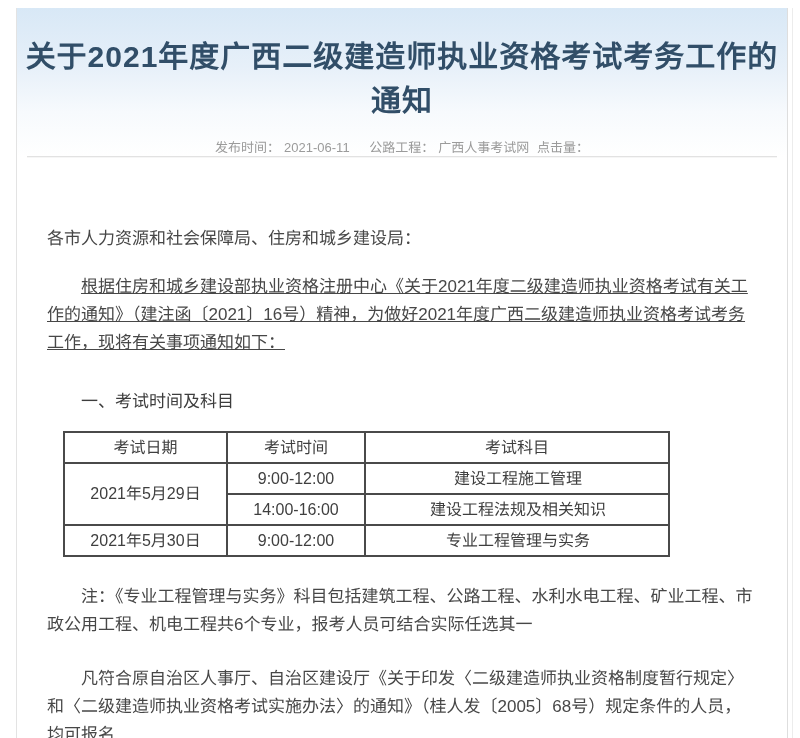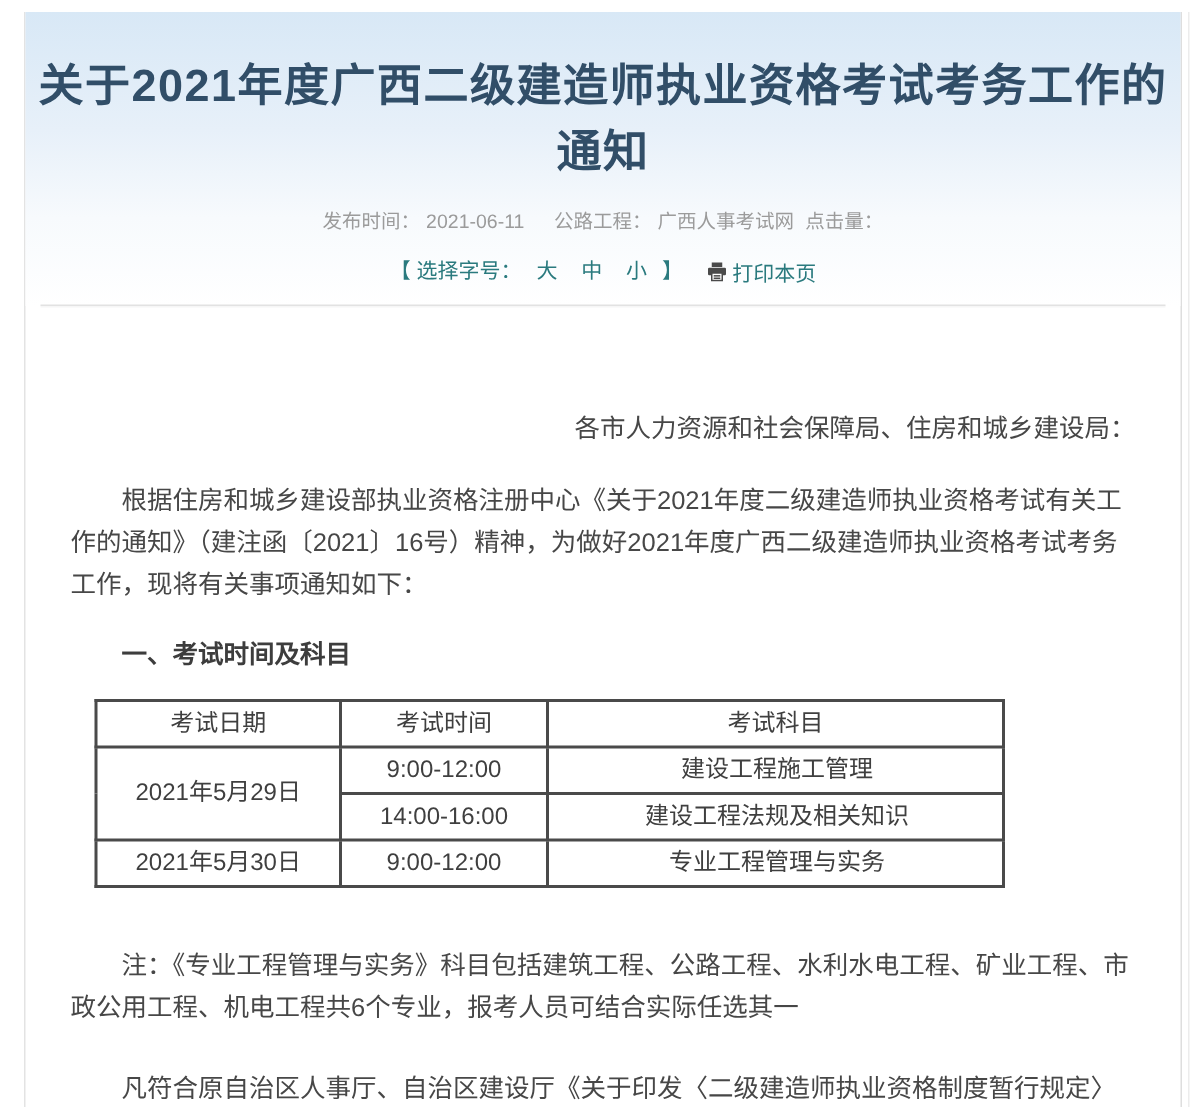--- a/index.html
+++ b/index.html
@@ -63,82 +63,62 @@
     border-top: 1px solid #e2e2e2;
     margin: 0 10px;
     box-shadow: 0 1px 0 #f6f6f6;
   }
   .article-body {
     padding: 0 30px;
     color: #474747;
     font-size: 17px;
     line-height: 28px;
   }
-  .salutation { margin-top: 68px; text-align: right; }
-  .para { margin-top: 20px; text-indent: 2em; }
+  .salutation { margin-top: 68px; }
+  .para { margin-top: 20px; text-indent: 2em; text-decoration: underline; }
   .section-heading {
-    margin-top: 19px;
+    margin-top: 31px;
     text-indent: 2em;
-    font-weight: bold;
+    font-weight: normal;
     color: #3d3d3d;
   }
   .exam-table {
     margin: 15px 0 0 16px;
     border-collapse: collapse;
     font-size: 16px;
     color: #3f3f3f;
   }
   .exam-table th, .exam-table td {
     border: 2px solid #4a4a4a;
     text-align: center;
     height: 31px;
     padding: 0 6px;
     font-weight: normal;
   }
   .exam-table .col-date { width: 163px; }
   .exam-table .col-time { width: 138px; }
   .exam-table .col-subject { width: 304px; border-radius: 12px; }
   .exam-table td.subject-cell { text-align: center; padding-left: 8px; }
-  .note-para { margin-top: 38px; text-indent: 2em; }
+  .note-para { margin-top: 26px; text-indent: 2em; }
   .cond-para { margin-top: 26px; text-indent: 2em; }
 </style>
 </head>
 <body>
 
 <div class="page-container">
 
   <div class="article-header">
     <h1 class="article-title">关于2021年度广西二级建造师执业资格考试考务工作的通知</h1>
 
     <div class="meta-line">
       <span>发布时间：</span><span>2021-06-11</span>
       <span class="meta-gap">公路工程：</span><span>广西人事考试网</span>
       <span>点击量：</span>
     </div>
 
-    <div class="toolbar-line">
-      <span>【</span>
-      <span>选择字号：</span>
-      <a class="size-link">大</a>
-      <a class="size-link">中</a>
-      <a class="size-link">小</a>
-      <span>】</span>
-      <a class="print-button">
-        <span style="display:inline-flex;">
-          <svg width="14" height="14" viewBox="0 0 14 14">
-            <rect x="3.5" y="1" width="7" height="3" fill="#4a4a4a"></rect>
-            <rect x="1" y="4.5" width="12" height="5" rx="0.8" fill="#4a4a4a"></rect>
-            <rect x="3.5" y="8" width="7" height="5" fill="#ffffff" stroke="#4a4a4a" stroke-width="1"></rect>
-            <rect x="4.8" y="9.4" width="4.4" height="1" fill="#4a4a4a"></rect>
-            <rect x="4.8" y="11" width="4.4" height="1" fill="#4a4a4a"></rect>
-          </svg>
-        </span>
-        <span>打印本页</span>
-      </a>
-    </div>
 
     <hr class="header-divider">
   </div>
 
   <div class="article-body">
 
     <p class="salutation">各市人力资源和社会保障局、住房和城乡建设局：</p>
 
     <p class="para">根据住房和城乡建设部执业资格注册中心《关于2021年度二级建造师执业资格考试有关工作的通知》（建注函〔2021〕16号）精神，为做好2021年度广西二级建造师执业资格考试考务工作，现将有关事项通知如下：</p>
 

